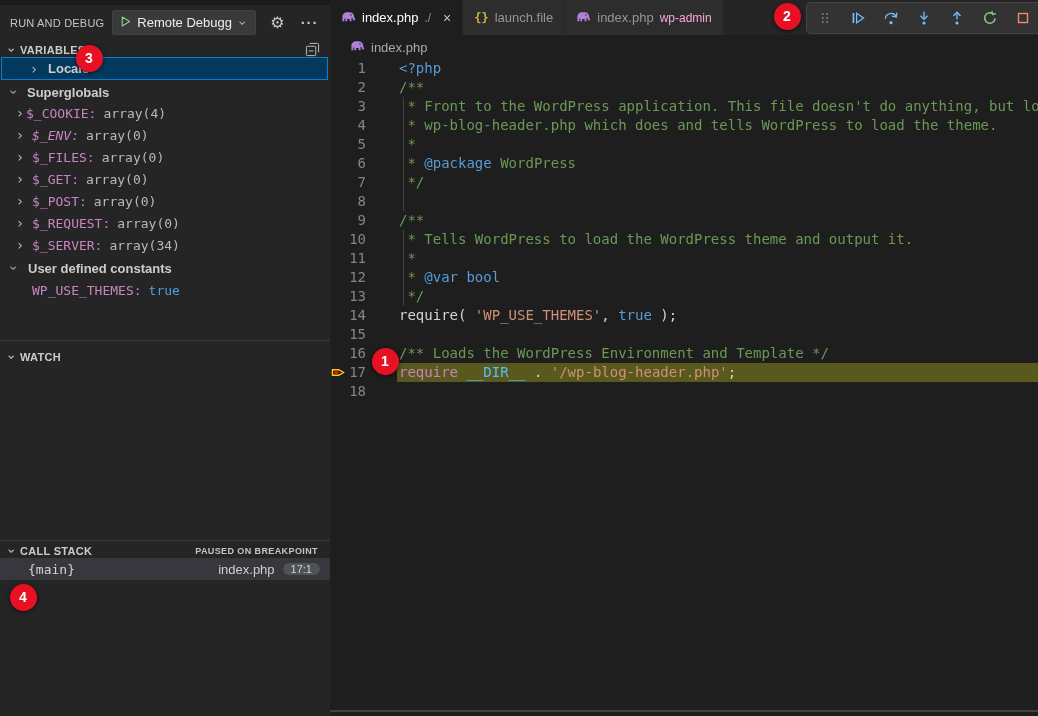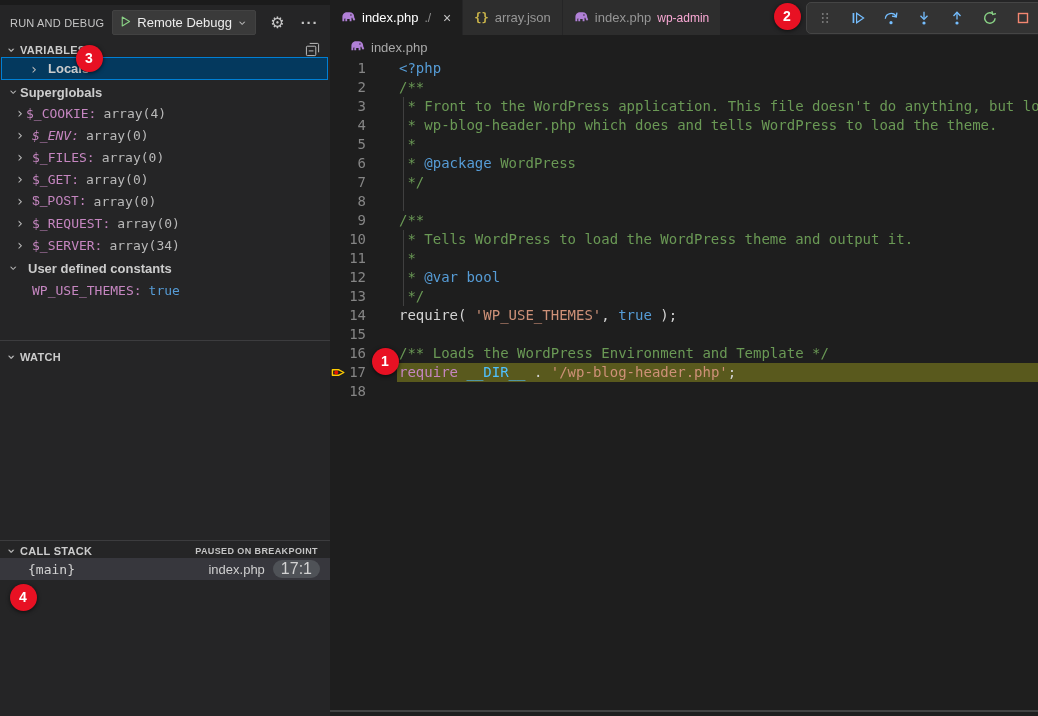--- a/index.html
+++ b/index.html
@@ -30,21 +30,21 @@
   .vname { color:#c586c0; }
   .vval { color:#b9b9b9; margin-left:7px; }
   .vval.kwval { color:#569cd6; }
   .locals-row { left:1px; width:327px; height:23px; top:57px; background:#04395e; border:1px solid #007fd4; }
   .divider { position:absolute; left:0; width:330px; height:1px; background:#3c3c3e; }
 
   .cs-status { position:absolute; right:12px; font-size:9px; font-weight:bold; color:#c5c5c5; letter-spacing:.4px; }
   .frame-row { background:#37373d; }
   .frame-right { margin-left:auto; display:flex; align-items:center; gap:8px; padding-right:10px; }
   .frame-file { color:#cfcfcf; font-size:13px; }
-  .pill { background:#4f5257; color:#d2d2d2; border-radius:9px; font-size:16px; padding:0 8px; }
+  .pill { background:#4f5257; color:#d2d2d2; border-radius:9px; font-size:11px; padding:0 8px; }
 
   
   .editor { position:absolute; left:330px; top:0; width:708px; height:716px; background:#1e1e1e; }
   .tabbar { position:absolute; left:0; top:0; width:708px; height:35px; background:#252526; display:flex; }
   .tab { display:flex; align-items:center; gap:6px; height:35px; padding:0 11px; font-size:13px; background:#2d2d2d; color:#969696; border-right:1px solid #252526; cursor:pointer; white-space:nowrap; }
   .tab.active { background:#1e1e1e; color:#ffffff; }
   .tab .detail { font-size:12px; color:#f9a8d4; }
   .tab.active .detail { color:#8f8f8f; }
   .tab .close { margin-left:6px; color:#c5c5c5; font-size:14px; }
   .braces { color:#cbb54a; font-family:"DejaVu Sans Mono", monospace; font-size:12px; font-weight:bold; }
@@ -106,21 +106,21 @@
       </span>
     </div>
 
     <div class="row locals-row">
       <span class="chev" style="margin-left:26px;">›</span>
       <span class="bold" style="margin-left:8px;">Locals</span>
     </div>
 
     <div class="row" style="top:81px;">
       <span class="chev open" style="margin-left:8px;">›</span>
-      <span class="bold" style="margin-left:0;">Superglobals</span>
+      <span class="bold" style="margin-left:7px;">Superglobals</span>
     </div>
 
     <div id="var-rows">
         <div class="row" style="top: 102px;">
           <span style="margin-left:14px;"><span class="chev">›</span></span>
     <span class="mono vname" style="margin-left:0;">$_COOKIE:</span>
     <span class="mono vval">array(4)</span>
         </div>
         <div class="row" style="top: 124px;">
           <span style="margin-left:14px;"><span class="chev">›</span></span>
@@ -132,21 +132,21 @@
     <span class="mono vname" style="margin-left:6px;">$_FILES:</span>
     <span class="mono vval">array(0)</span>
         </div>
         <div class="row" style="top: 168px;">
           <span style="margin-left:14px;"><span class="chev">›</span></span>
     <span class="mono vname" style="margin-left:6px;">$_GET:</span>
     <span class="mono vval">array(0)</span>
         </div>
         <div class="row" style="top: 190px;">
           <span style="margin-left:14px;"><span class="chev">›</span></span>
-    <span class="mono vname" style="margin-left:6px;font-family:Liberation Mono, monospace;">$_POST:</span>
+    <span class="mono vname" style="margin-left:6px;">$_POST:</span>
     <span class="mono vval">array(0)</span>
         </div>
         <div class="row" style="top: 212px;">
           <span style="margin-left:14px;"><span class="chev">›</span></span>
     <span class="mono vname" style="margin-left:6px;">$_REQUEST:</span>
     <span class="mono vval">array(0)</span>
         </div>
         <div class="row" style="top: 234px;">
           <span style="margin-left:14px;"><span class="chev">›</span></span>
     <span class="mono vname" style="margin-left:6px;">$_SERVER:</span>
@@ -196,21 +196,21 @@
             <span><svg width="15" height="15" viewBox="0 0 16 16">
                 <path fill="#b180d7" d="M1.5 13 V8.5 C1.5 5.7 3.7 3.5 6.5 3.5 H9.3 C12 3.5 14 5.5 14 8.1 C14 9.3 14.4 10.2 15.2 10.8 L14 12.4 C12.9 11.7 12.3 10.6 12.2 9.2 L11.2 9.2 L11.2 13 H9.2 L9.2 10.6 L6.6 10.6 L6.6 13 H4.6 L4.6 9.9 C4.2 10 3.8 10.3 3.5 10.7 L3.5 13 Z"></path>
                 <circle cx="10.6" cy="6.4" r="0.8" fill="#252526"></circle>
               </svg></span>
     <span>index.php</span>
             <span class="detail">./</span>
             <span class="close">×</span>
           </div>
           <div class="tab">
             <span><span class="braces">{}</span></span>
-    <span>array.json</span>
+    <span>launch.file</span>
           </div>
           <div class="tab">
             <span><svg width="15" height="15" viewBox="0 0 16 16">
                 <path fill="#b180d7" d="M1.5 13 V8.5 C1.5 5.7 3.7 3.5 6.5 3.5 H9.3 C12 3.5 14 5.5 14 8.1 C14 9.3 14.4 10.2 15.2 10.8 L14 12.4 C12.9 11.7 12.3 10.6 12.2 9.2 L11.2 9.2 L11.2 13 H9.2 L9.2 10.6 L6.6 10.6 L6.6 13 H4.6 L4.6 9.9 C4.2 10 3.8 10.3 3.5 10.7 L3.5 13 Z"></path>
                 <circle cx="10.6" cy="6.4" r="0.8" fill="#252526"></circle>
               </svg></span>
     <span>index.php</span>
             <span class="detail">wp-admin</span>
           </div>
         </div>

